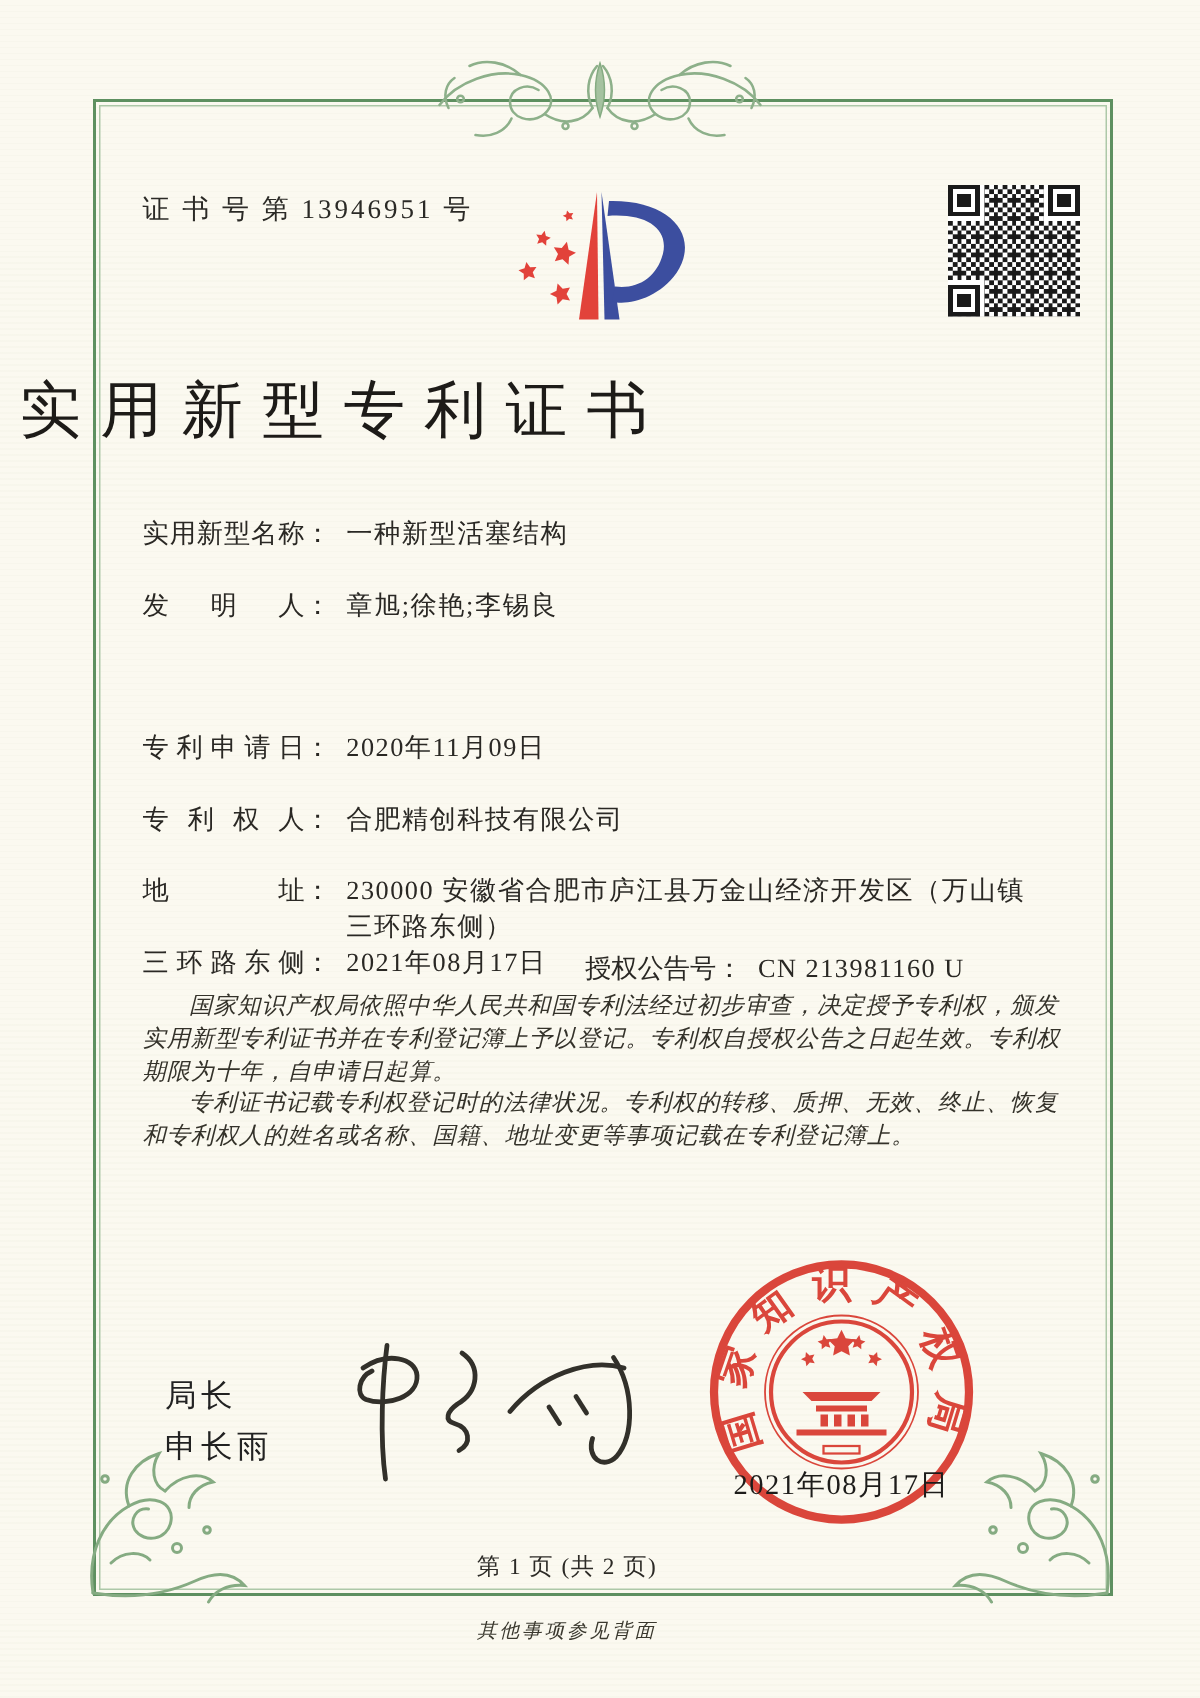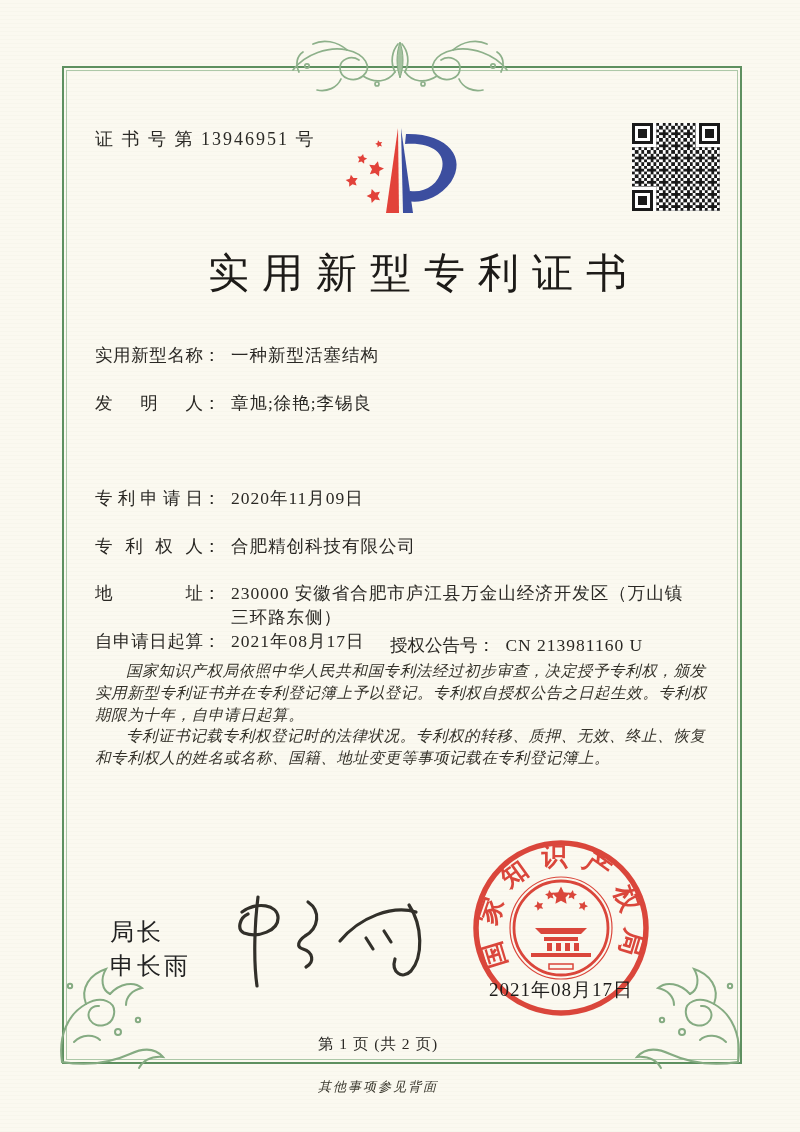--- a/index.html
+++ b/index.html
@@ -2,33 +2,33 @@
 <html><head>
 <meta charset="utf-8">
 <style>
   html,body{margin:0;padding:0;}
   body{width:800px;height:1132px;font-family:"Liberation Serif","DejaVu Serif",serif;}
   .page{position:relative;width:800px;height:1132px;background:#fbf9f0;overflow:hidden;
         background-image:repeating-linear-gradient(0deg, rgba(140,160,110,0.03) 0 1px, transparent 1px 4px);}
   .frame{position:absolute;left:62px;top:66px;width:676px;height:994px;border:2px solid #5e9060;}
   .frame::after{content:"";position:absolute;inset:2px;border:1px solid #adc8a8;}
   .certnum{position:absolute;left:95px;top:127px;font-size:18px;letter-spacing:2px;color:#2b2a26;text-align:right;}
-  .title{position:absolute;left:0;top:246px;width:640px;text-align:right;font-size:41px;
+  .title{position:absolute;left:0;top:246px;width:640px;text-align:left;font-size:41px;
          letter-spacing:13px;color:#1d1b18;font-weight:500;text-indent:13px;}
   .field-row{position:absolute;left:95px;width:640px;font-size:17.5px;color:#2a2824;line-height:24px;}
   .flabel{display:inline-block;width:108px;text-align:justify;text-align-last:justify;vertical-align:top;}
   .fcolon{vertical-align:top;}
   .fvalue{display:inline-block;margin-left:6px;letter-spacing:1px;vertical-align:top;max-width:500px;}
   .pre{white-space:pre-line;}
   .grant2{position:absolute;left:295px;top:4px;}
   .paras{position:absolute;left:95px;top:660px;width:626px;font-size:15.5px;line-height:21.8px;
          color:#34322a;font-style:italic;letter-spacing:0.6px;}
   .paras p{margin:0;text-indent:2em;}
   .signer{position:absolute;left:110px;font-family:"Liberation Sans","DejaVu Sans",sans-serif;
-          font-size:24px;font-weight:500;letter-spacing:3px;color:#222;}
+          font-size:21px;font-weight:500;letter-spacing:3px;color:#222;}
   .seal-date{position:absolute;left:468px;top:977px;width:186px;text-align:center;font-size:19px;
              letter-spacing:1px;color:#1d1c1a;}
   .pageinfo{position:absolute;left:378px;top:1034px;transform:translateX(-50%);font-size:15.5px;
             letter-spacing:1px;color:#2c2a26;white-space:nowrap;}
   .backnote{position:absolute;left:318px;top:1078px;font-size:13px;font-style:italic;
             letter-spacing:2px;color:#3a382e;}
   svg{position:absolute;display:block;}
 </style>
 </head>
 <body>
@@ -146,21 +146,21 @@
     <span class="flabel">专利权人</span><span class="fcolon">：</span>
     <span class="fvalue">合肥精创科技有限公司</span>
   </div>
   <div class="field-row" style="top:581px">
     <span class="flabel">地址</span><span class="fcolon">：</span>
     <span class="fvalue pre">230000 安徽省合肥市庐江县万金山经济开发区（万山镇
 三环路东侧）</span>
   </div>
 
   <div class="field-row" style="top:629px">
-    <span class="flabel">自申请日起算</span><span class="fcolon">：</span>
+    <span class="flabel">三环路东侧</span><span class="fcolon">：</span>
     <span class="fvalue">2021年08月17日</span>
     <span class="grant2">
       <span>授权公告号</span><span>：</span>
       <span class="fvalue">CN 213981160 U</span>
     </span>
   </div>
 
   <div class="paras">
     <p>国家知识产权局依照中华人民共和国专利法经过初步审查，决定授予专利权，颁发实用新型专利证书并在专利登记簿上予以登记。专利权自授权公告之日起生效。专利权期限为十年，自申请日起算。</p>
     <p>专利证书记载专利权登记时的法律状况。专利权的转移、质押、无效、终止、恢复和专利权人的姓名或名称、国籍、地址变更等事项记载在专利登记簿上。</p>

